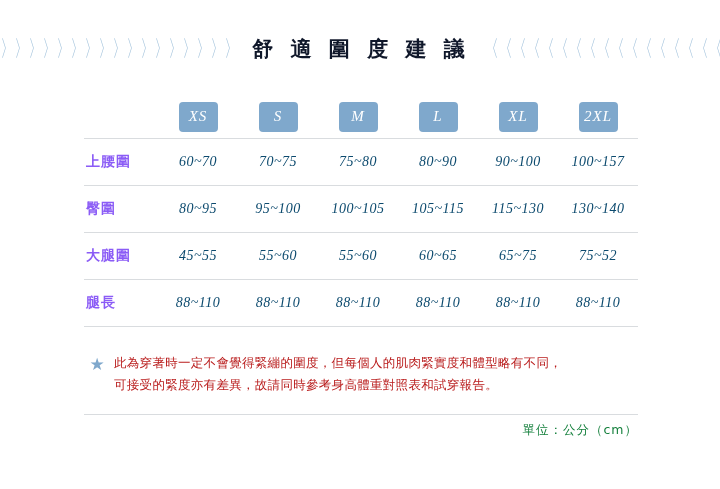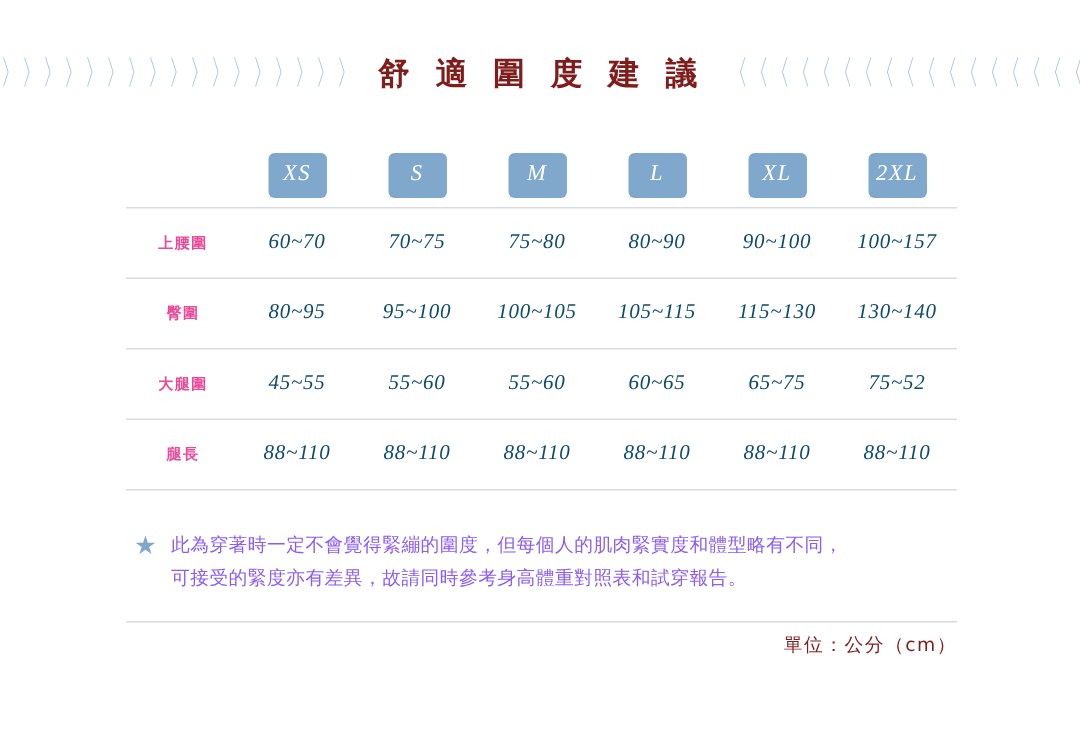--- a/index.html
+++ b/index.html
@@ -36,21 +36,21 @@
     letter-spacing: -1px;
     color: #a8c6de;
     white-space: nowrap;
     font-family: "DejaVu Sans", sans-serif;
     transform: scaleY(1.5);
   }
   .chev-left { margin-left: 2px; }
   .title-text {
     font-size: 21px;
     font-weight: bold;
-    color: #7f1d1d;
+    color: #0f172a;
     letter-spacing: 5px;
     white-space: nowrap;
     font-family: "DejaVu Sans", sans-serif;
   }
 
   
   .table-wrap {
     position: absolute;
     left: 84px;
     top: 96px;
@@ -86,24 +86,24 @@
   }
 
   .body-row td {
     height: 47px;
     vertical-align: middle;
     border-bottom: 1px solid #d9dcdf;
   }
   .body-row.first td { border-top: 1px solid #d9dcdf; }
 
   .rowlabel {
-    font-size: 10px;
+    font-size: 14px;
     font-weight: bold;
-    color: #ec4899;
-    text-align: center;
+    color: #8b5cf6;
+    text-align: left;
     padding-left: 2px !important;
     letter-spacing: 1px;
     font-family: "DejaVu Sans", sans-serif;
   }
   .cell {
     font-size: 14px;
     color: #0c4a6e;
     text-align: center;
     font-style: italic;
     font-family: "Liberation Serif", serif;
@@ -127,40 +127,40 @@
     margin-top: 3px;
     color: #7fa8cc;
     font-size: 17px;
     line-height: 18px;
     text-align: center;
     font-family: "DejaVu Sans", sans-serif;
   }
   .note-text {
     font-size: 12.5px;
     line-height: 22px;
-    color: #8b5cf6;
+    color: #b91c1c;
     font-family: "DejaVu Sans", sans-serif;
     letter-spacing: 0.3px;
   }
 
   
   .footer-line {
     position: absolute;
     left: 84px;
     top: 414px;
     width: 554px;
     height: 1px;
     background: #d9dcdf;
   }
   .unit {
     position: absolute;
     right: 82px;
     top: 422px;
     font-size: 12.5px;
-    color: #7f1d1d;
+    color: #15803d;
     letter-spacing: 1px;
     font-family: "DejaVu Sans", sans-serif;
   }
 </style>
 </head>
 <body>
 
 <div id="page">
 
   <div class="title-row">

